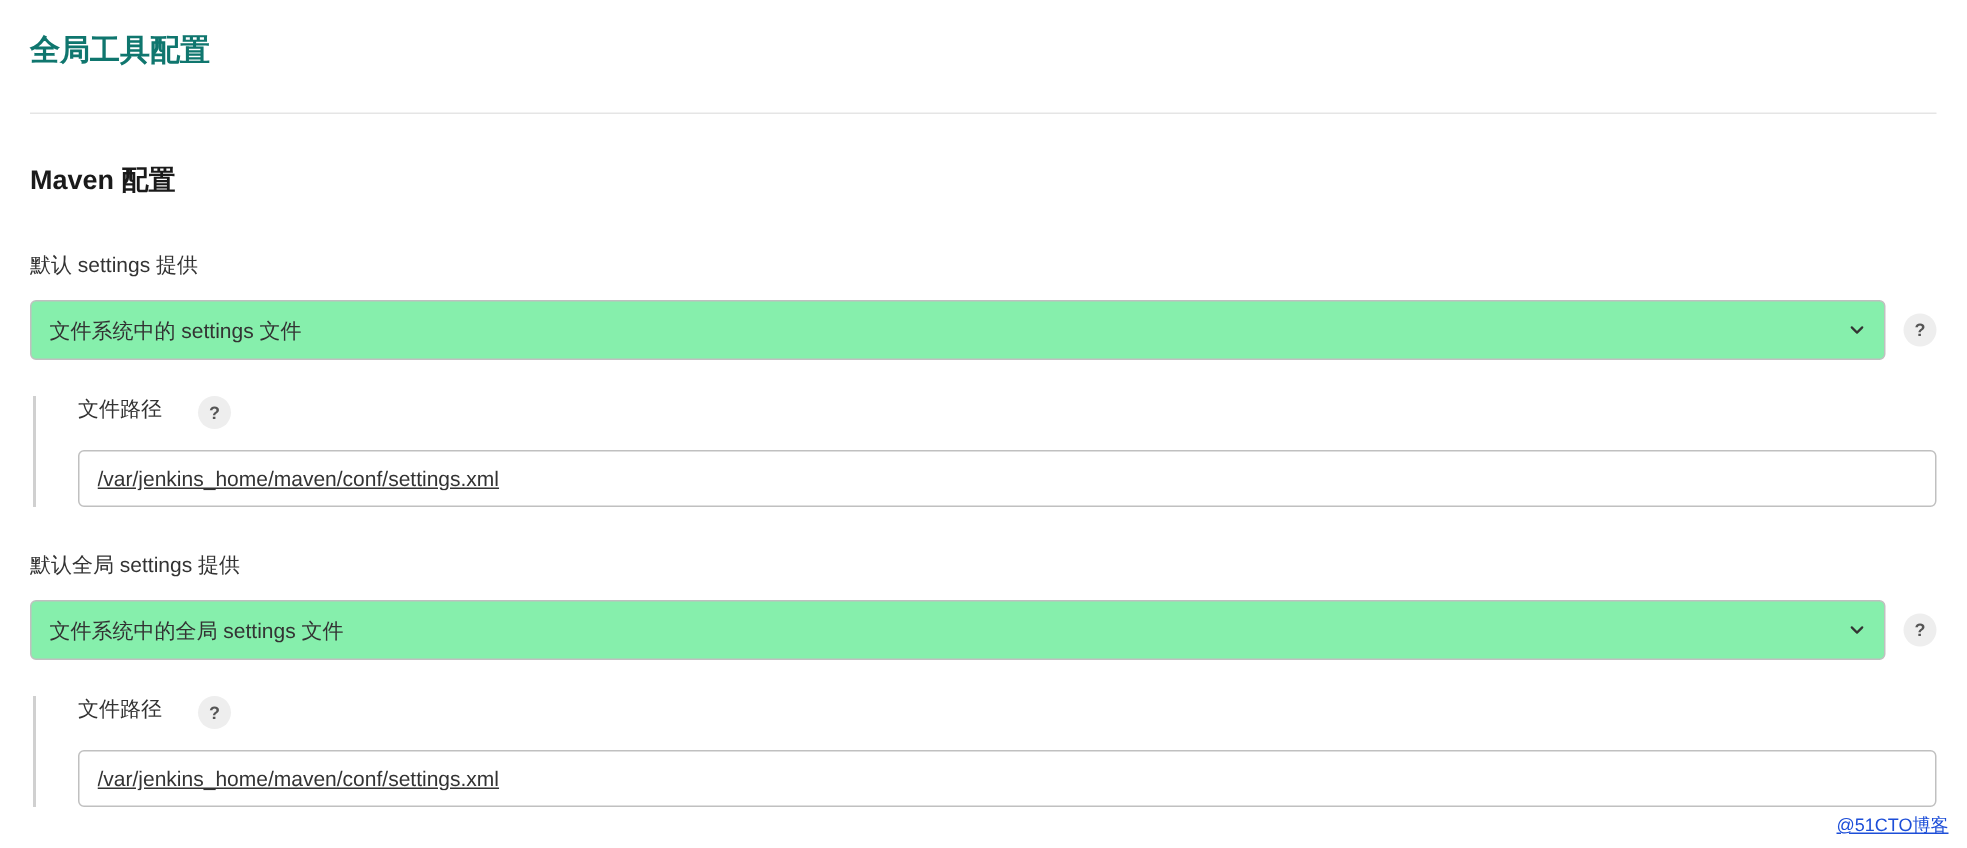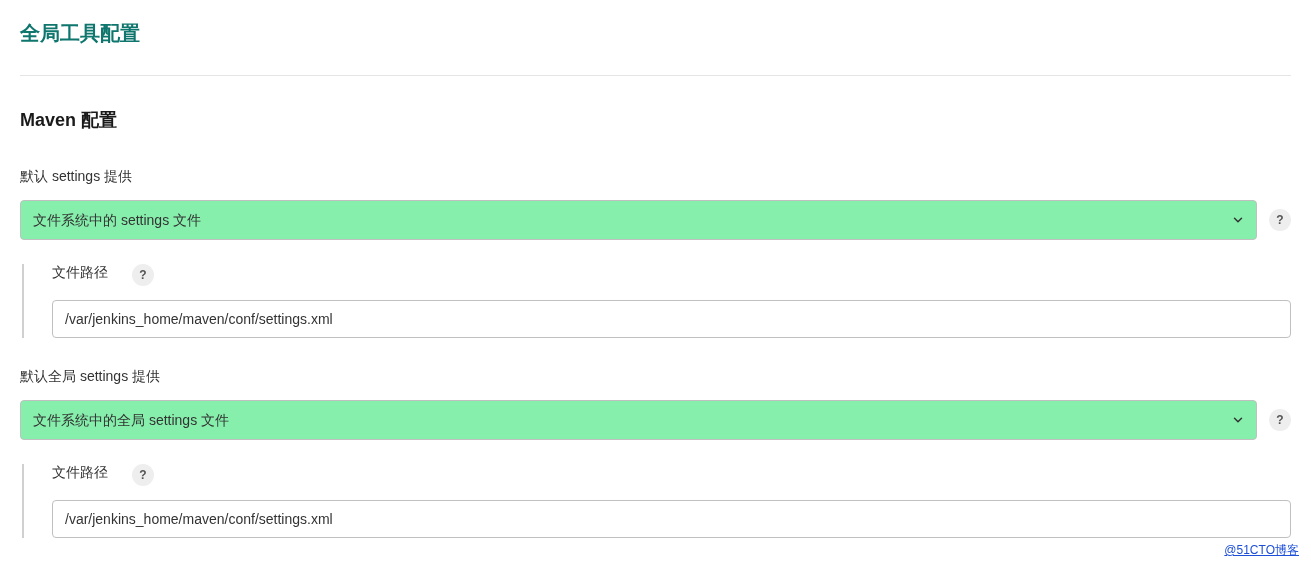--- a/index.html
+++ b/index.html
@@ -103,20 +103,21 @@
       color: #333;
     }
     .text-input {
       width: 100%;
       padding: 10px 12px;
       border: 1px solid #c0c0c0;
       border-radius: 4px;
       font-size: 14px;
       color: #333;
       background: #fff;
+      text-decoration: underline;
     }
     .watermark {
       position: fixed;
       right: 12px;
       bottom: 6px;
       font-size: 12px;
       color: #1d4ed8;
       pointer-events: none;
       text-decoration: underline;
     }

